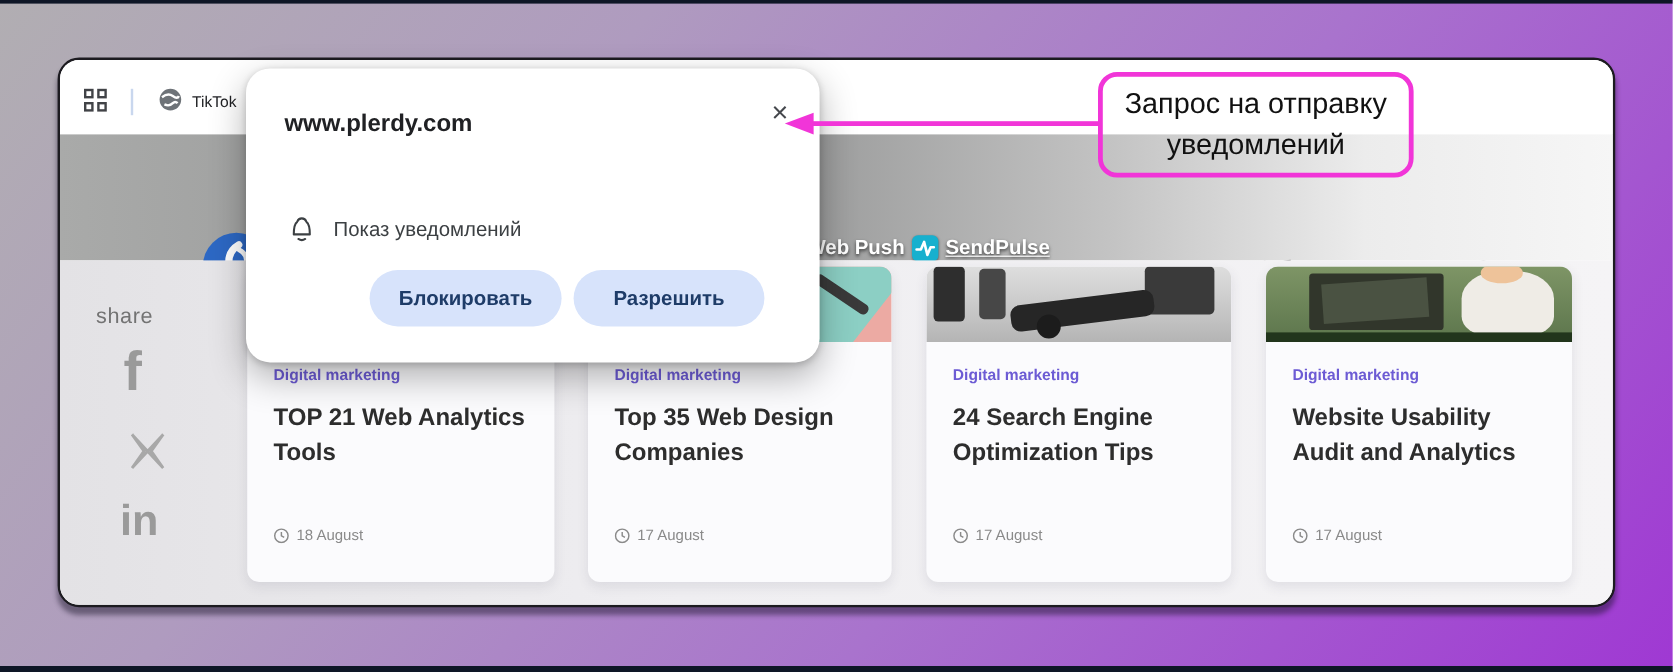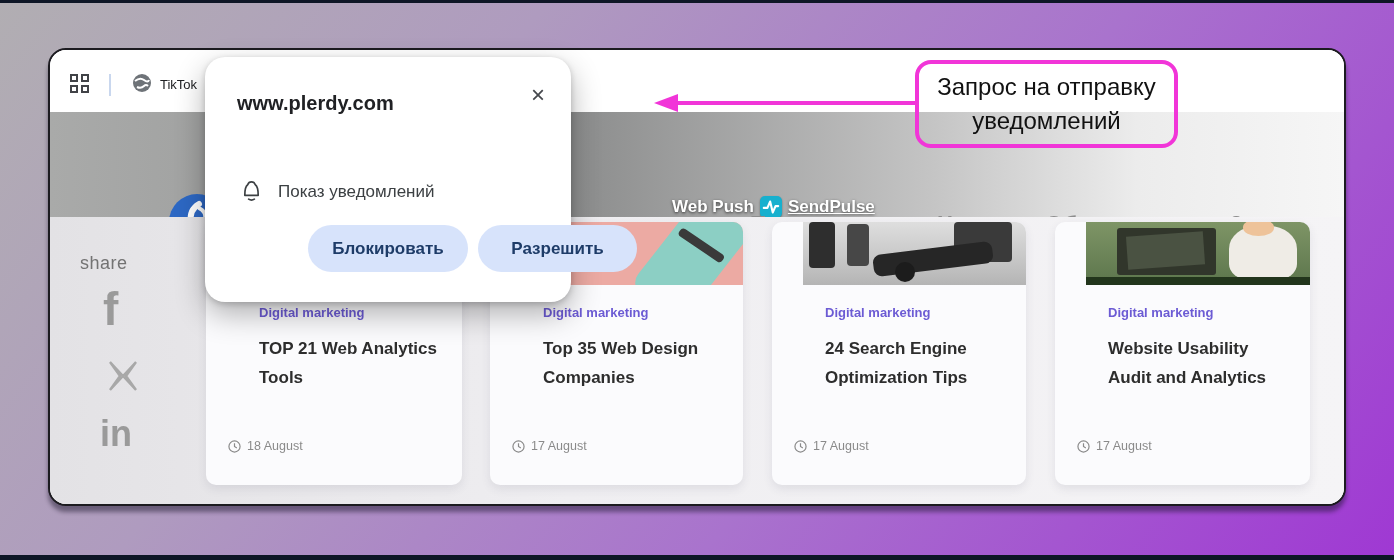--- a/index.html
+++ b/index.html
@@ -51,25 +51,25 @@
 
   
   .share-label { position:absolute; left:30px; top:203px; font-size:18px; color:#737373; letter-spacing:.5px; }
   .share-icon { position:absolute; color:#9a9a9a; text-align:center; }
   .facebook-glyph { left:53px; top:236px; font-size:46px; font-weight:bold; line-height:46px; }
   .x-glyph { left:55px; top:308px; }
   .linkedin-glyph { left:50px; top:366px; font-size:36px; font-weight:bold; line-height:36px; }
 
   
   .card { position:absolute; top:172px; height:263px; background:#fbfbfd; border-radius:10px;
-    box-shadow:0 4px 10px rgba(60,60,90,.10); overflow:hidden;padding-left:31px; }
+    box-shadow:0 4px 10px rgba(60,60,90,.10); overflow:hidden; }
   .card-img { position:relative; width:100%; height:63px; overflow:hidden; }
   .card-body { padding:20px 22px 0 22px; }
   .card-cat { font-size:13px; font-weight:bold; color:#6c5bd4; margin-bottom:14px; }
-  .card-title { font-size:17px; font-weight:bold; color:#2d2d2d; line-height:29px; }
+  .card-title { font-size:20px; font-weight:bold; color:#2d2d2d; line-height:29px; }
   .card-date { position:absolute; left:22px; bottom:32px; display:flex; align-items:center; gap:6px;
     font-size:12.5px; color:#8a8a8a; }
 
   .img1 { background:#d8d2d2; }
   .img2 { background:#ecaaa3; }
   .img2 .car { position:absolute; right:18px; top:-28px; width:64px; height:124px; background:#8ccfc4;
     border-radius:14px; transform:rotate(38deg); }
   .img2 .car-stripe { position:absolute; left:6px; top:44px; width:52px; height:9px; background:#3a3a3a;
     border-radius:4px; transform:rotate(-4deg); }
   .img3 { background:linear-gradient(#dedede 0%,#c2c2c2 70%,#b4b4b4 100%); }
@@ -83,21 +83,21 @@
   .img4 { background:linear-gradient(#7e9566,#5c754c); }
   .img4 .tv { position:absolute; left:14%; top:10%; width:44%; height:74%; background:#31362b; border-radius:3px; }
   .img4 .tv-screen { position:absolute; left:10%; top:12%; width:78%; height:70%; background:#4a5242;
     transform:rotate(-4deg); }
   .img4 .figure { position:absolute; right:6%; top:6%; width:30%; height:86%; background:#efece6;
     border-radius:42% 42% 30% 30%; }
   .img4 .head { position:absolute; right:16%; top:-4%; width:14%; height:26%; background:#eec39a; border-radius:50%; }
   .img4 .floor { position:absolute; left:0; bottom:0; width:100%; height:13%; background:#22351c; }
 
   
-  .perm-dialog { position:absolute; left:205px; top:57px; width:366px; height:245px; background:#ffffff;
+  .perm-dialog { position:absolute; left:205px; top:57px; width:478px; height:245px; background:#ffffff;
     border-radius:20px; box-shadow:0 12px 30px rgba(0,0,0,.30), 0 2px 6px rgba(0,0,0,.18); z-index:40; }
   .perm-title { position:absolute; left:32px; top:28px; width:370px; font-size:20px; font-weight:bold;
     color:#202124; line-height:37px; }
   .perm-close { position:absolute; right:26px; top:26px; font-size:24px; line-height:24px; color:#45484d;
     cursor:default; }
   .perm-row { position:absolute; left:36px; top:122px; display:flex; align-items:center; gap:16px;
     font-size:17px; color:#3c4043; }
   .perm-btn { position:absolute; top:168px; height:47px; border:none; border-radius:24px; background:#d7e3fb;
     color:#1e3c68; font-size:17px; font-weight:bold; font-family:"Liberation Sans",sans-serif; }
   .btn-block { left:103px; width:160px; }

